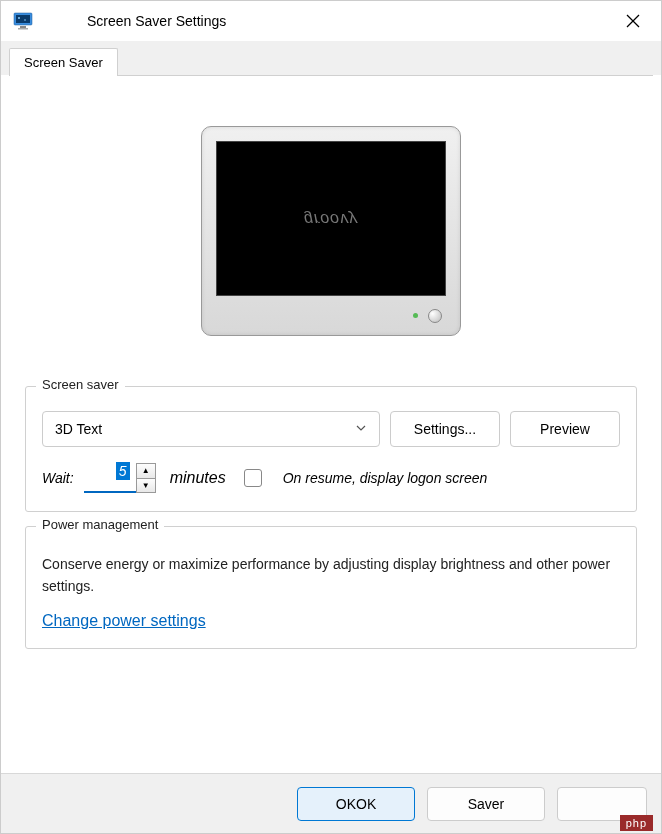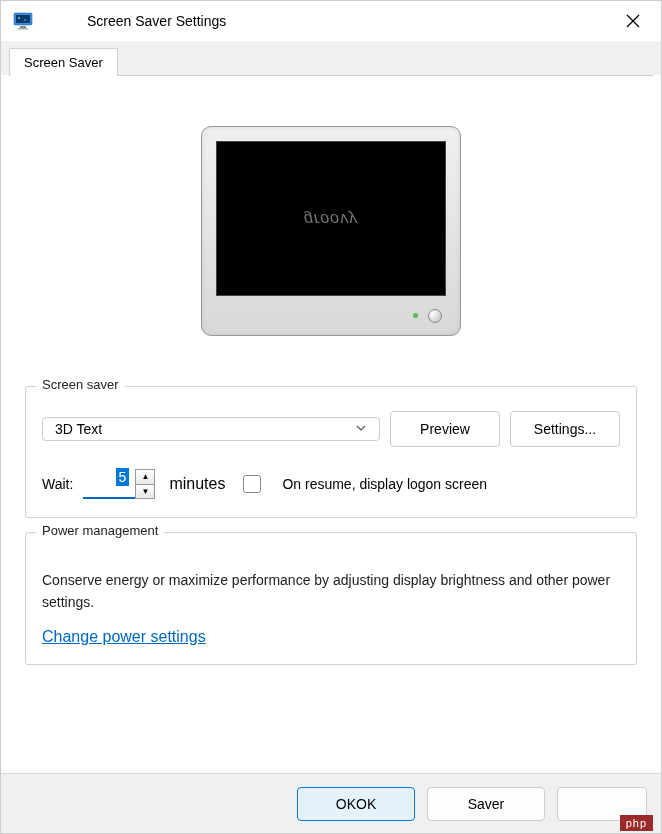--- a/index.html
+++ b/index.html
@@ -161,21 +161,21 @@
       display: flex;
       align-items: center;
       gap: 10px;
       margin-top: 10px;
     }
     .row:first-of-type {
       margin-top: 6px;
     }
     .select {
       flex: 1;
-      height: 24px;
+      height: 36px;
       border: 1px solid #ccc;
       border-radius: 4px;
       padding: 0 12px;
       display: flex;
       align-items: center;
       justify-content: space-between;
       font-size: 14px;
       cursor: pointer;
       background: #fff;
     }
@@ -255,21 +255,21 @@
       background: #fff;
       cursor: pointer;
     }
     .checkbox-label {
       font-size: 14px;
     }
     .power-desc {
       font-size: 14px;
       color: #222;
       line-height: 1.6;
-      margin: 22px 0 14px 0;
+      margin: 12px 0 14px 0;
     }
     .link {
       color: #0067c0;
       text-decoration: underline;
       font-size: 16px;
       cursor: pointer;
     }
     .footer {
       height: 60px;
       background: #f0f0f0;
@@ -346,24 +346,24 @@
       <div class="fieldset-legend">Screen saver</div>
       <div class="row">
         <div class="select">
           <span>3D Text</span>
           <span class="select-chevron">
             <svg viewBox="0 0 12 12">
                 <polyline points="2,4 6,8 10,4" fill="none" stroke="#555" stroke-width="1.2"></polyline>
               </svg>
           </span>
         </div>
+        <div class="btn">Settings...</div>
         <div class="btn">Preview</div>
-        <div class="btn">Settings...</div>
       </div>
-      <div class="row" style="margin-top:22px;">
+      <div class="row" style="margin-top:16px;font-style:italic;">
         <span class="wait-label">Wait:</span>
         <div class="spinner-wrap">
           <div class="spinner-input">
             <span class="value">5</span>
           </div>
           <div class="spinner-buttons">
             <div class="spinner-btn">▲</div>
             <div class="spinner-btn">▼</div>
           </div>
         </div>

